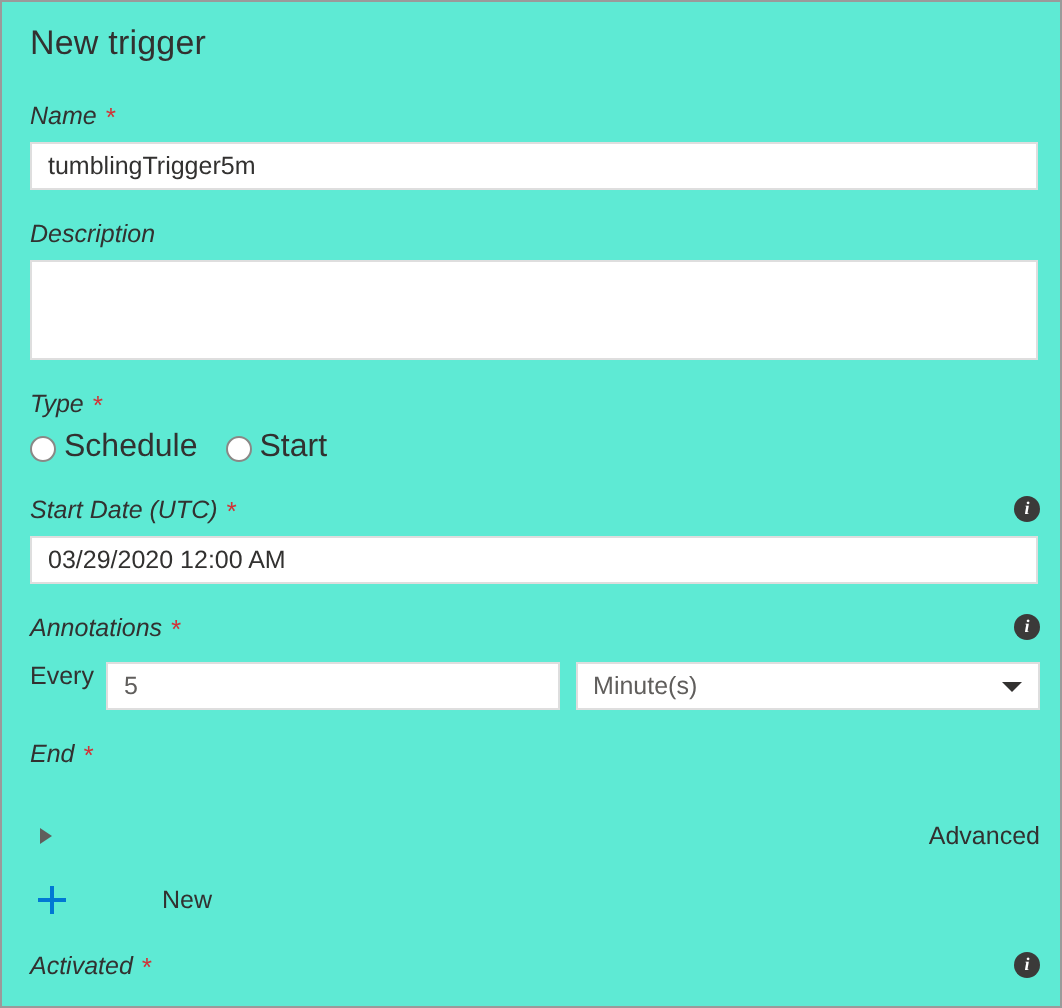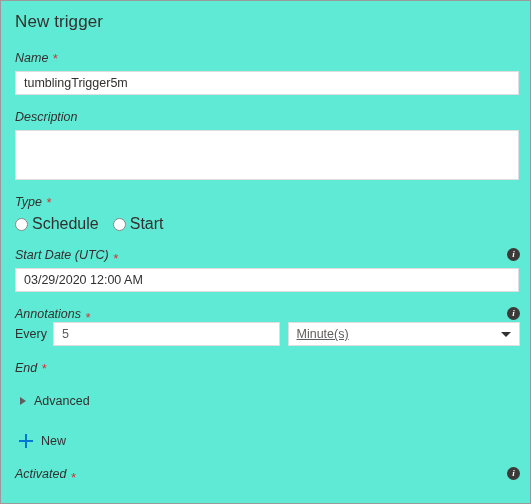--- a/index.html
+++ b/index.html
@@ -46,21 +46,20 @@
   .req {
     color: #d13438;
     font-size: 13px;
     margin-left: 4px;
     line-height: 10px;
     position: relative;
     top: 1px;
   }
   .row-label {
     position: relative;
-    align-items: flex-end;
   }
   .info-icon {
     position: absolute;
     right: 0;
     top: 1px;
     width: 13px;
     height: 13px;
     border-radius: 50%;
     background: #3b3a39;
     color: #ffffff;
@@ -132,22 +131,21 @@
     background: #0067c0;
   }
   .radio-text {
     font-size: 16px;
     color: #323130;
     margin-left: 4px;
     white-space: nowrap;
   }
   .every-row {
     display: flex;
-    align-items: center;
-    margin-top: 0;
+    margin-top: 9px;
   }
   .every-word {
     font-size: 12.5px;
     color: #323130;
     margin-right: 6px;
   }
   .num-input {
     box-sizing: border-box;
     width: 230px;
     height: 24px;
@@ -168,54 +166,55 @@
     background: #ffffff;
     display: flex;
     align-items: center;
     justify-content: space-between;
     padding: 0 8px;
     cursor: pointer;
   }
   .unit-text {
     font-size: 12.5px;
     color: #605e5c;
-    text-decoration: underline;
   }
   .chev {
     width: 0;
     height: 0;
     border-left: 5px solid transparent;
     border-right: 5px solid transparent;
     border-top: 5px solid #323130;
   }
   .advanced-row {
     display: flex;
     align-items: center;
-    margin-top: 0;
+    margin-top: 8px;
     cursor: pointer;
     padding-left: 5px;
+    justify-content: space-between;
   }
   .tri {
     width: 0;
     height: 0;
     border-top: 4.5px solid transparent;
     border-bottom: 4.5px solid transparent;
     border-left: 6px solid #605e5c;
     margin-right: 8px;
   }
   .advanced-text {
     font-size: 12.5px;
     color: #323130;
   }
   .new-row {
     display: flex;
     align-items: flex-end;
-    margin-top: 12px;
+    margin-top: 4px;
     cursor: pointer;
     padding-left: 4px;
+    gap: 40px;
   }
   .plus {
     position: relative;
     width: 14px;
     height: 14px;
     margin-right: 8px;
     flex: none;
   }
   .plus::before, .plus::after {
     content: "";

